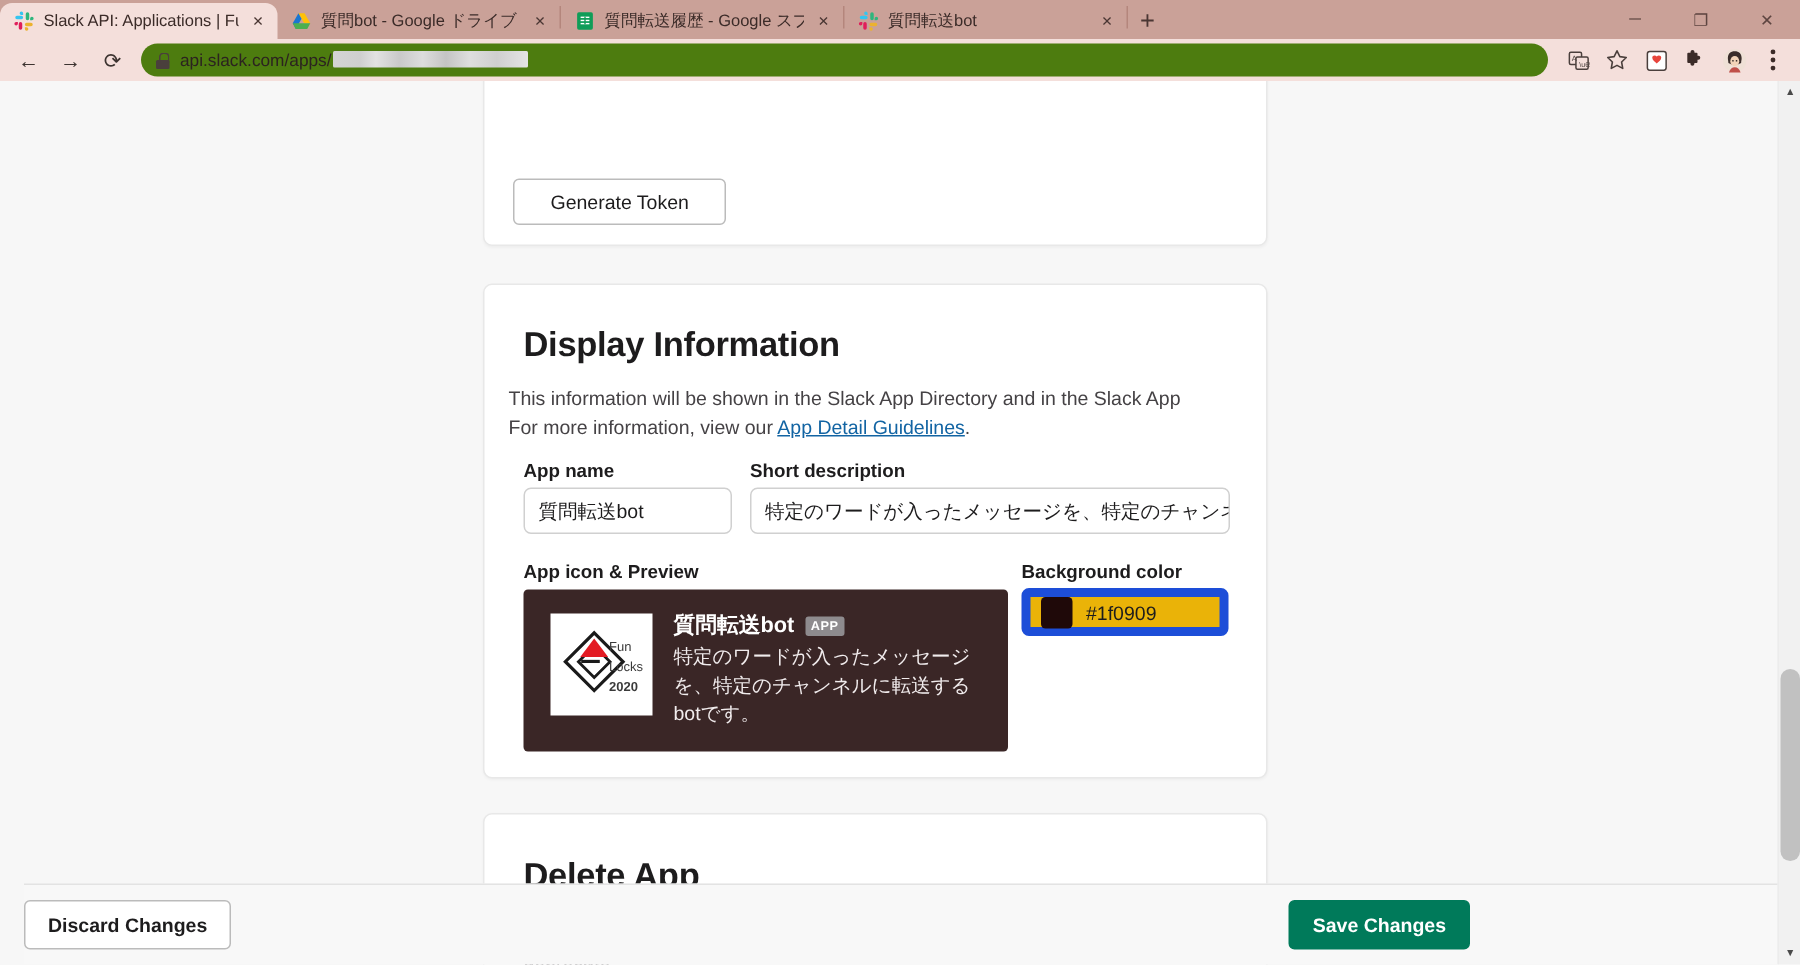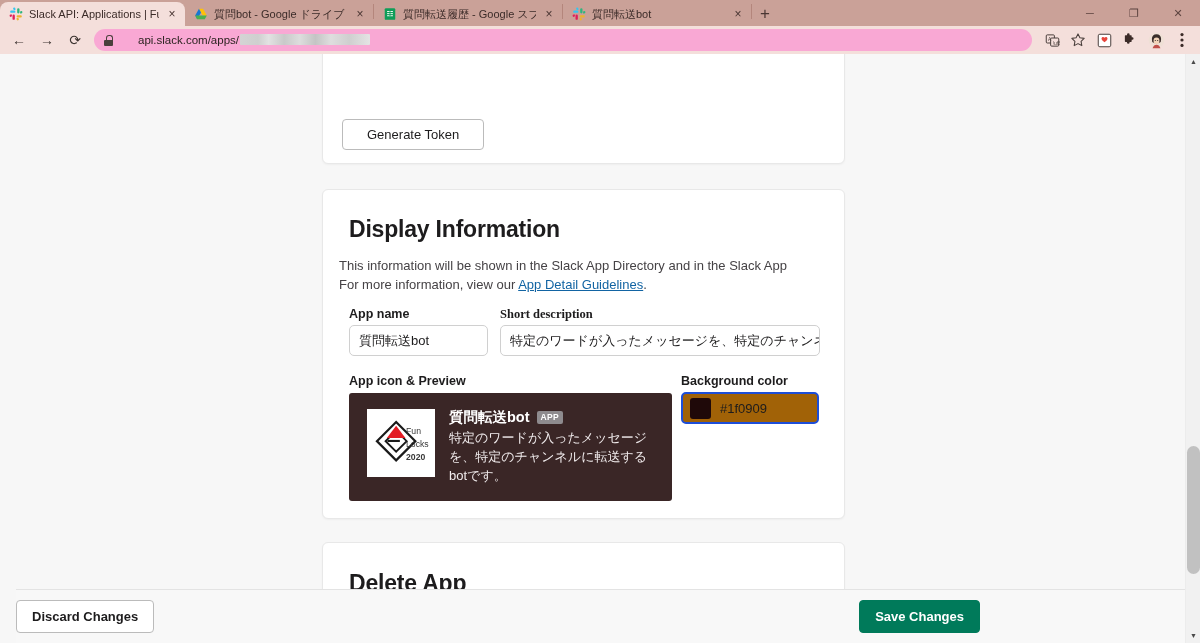--- a/index.html
+++ b/index.html
@@ -82,27 +82,27 @@
     position: relative;
   }
   .navbtn {
     width: 26px; height: 26px;
     display: flex; align-items: center; justify-content: center;
     color: #3c3330; font-size: 14px;
   }
   .omnibox {
     flex: 1;
     height: 22px;
-    background: #f9a8d4;
+    background: #4d7c0f;
     border-radius: 11px;
     margin: 0 6px 0 4px;
     display: flex;
     align-items: center;
     padding: 0 10px;
-    gap: 25px;
+    gap: 7px;
     overflow: hidden;
   }
   .lock-icon { width: 9px; height: 11px; position: relative; flex: 0 0 auto; }
   .lock-icon:before {
     content: ""; position: absolute; left: 0; bottom: 0;
     width: 9px; height: 6px; background: #4a3f3c; border-radius: 1px;
   }
   .lock-icon:after {
     content: ""; position: absolute; left: 2px; top: 0;
     width: 5px; height: 6px;
@@ -237,23 +237,23 @@
   }
   .preview-desc {
     font-size: 13px;
     color: #f1eced;
     line-height: 19px;
     margin-top: 2px;
     max-width: 200px;
   }
 
   .color-input {
-    border: 2px solid #1d4ed8;
+    border: 6px solid #1d4ed8;
     border-radius: 5px;
-    background: #a16207;
+    background: #eab308;
     height: 32px;
     display: flex;
     align-items: center;
     padding: 0 7px;
     gap: 9px;
   }
   .swatch { width: 21px; height: 21px; border-radius: 3px; flex: 0 0 auto; }
   .color-val { font-size: 13px; color: #1d1c1d; }
 
   
@@ -463,21 +463,21 @@
         <div style="position:absolute; left:26px; top:26px;" class="h2">Display Information</div>
 
         <div style="position:absolute; left:16px; top:66px; width:470px;" class="body-text">
           <span>This information will be shown in the Slack App Directory and in the Slack App</span><br>
           <span>For more information, view our </span><a class="link" href="#">App Detail Guidelines</a><span>.</span>
         </div>
 
         <div style="position:absolute; left:26px; top:117px;" class="field-label">App name</div>
         <div style="position:absolute; left:26px; top:135px; width:139px;" class="text-input" placeholder="App name">質問転送bot</div>
 
-        <div style="position:absolute; left:177px; top:117px;font-family:Liberation Serif, serif;" class="field-label">Short description</div>
+        <div style="position:absolute; left:177px; top:117px;" class="field-label">Short description</div>
         <div style="position:absolute; left:177px; top:135px; width:320px;" class="text-input" placeholder="Short description">特定のワードが入ったメッセージを、特定のチャンネ</div>
 
         <div style="position:absolute; left:26px; top:184px;" class="field-label">App icon &amp; Preview</div>
 
         <div class="preview" style="position:absolute; left:26px; top:203px; width:323px; height:108px; background:#3a2626;">
 
           <div class="app-icon-box">
             <svg width="62" height="62" viewBox="0 0 100 100">
               <path d="M47 16 L78 47 L47 78 L16 47 Z" fill="none" stroke="#1a1a1a" stroke-width="3.5"></path>
               <path d="M30 47 L47 30 L64 47 L47 64 Z" fill="none" stroke="#1a1a1a" stroke-width="3"></path>

